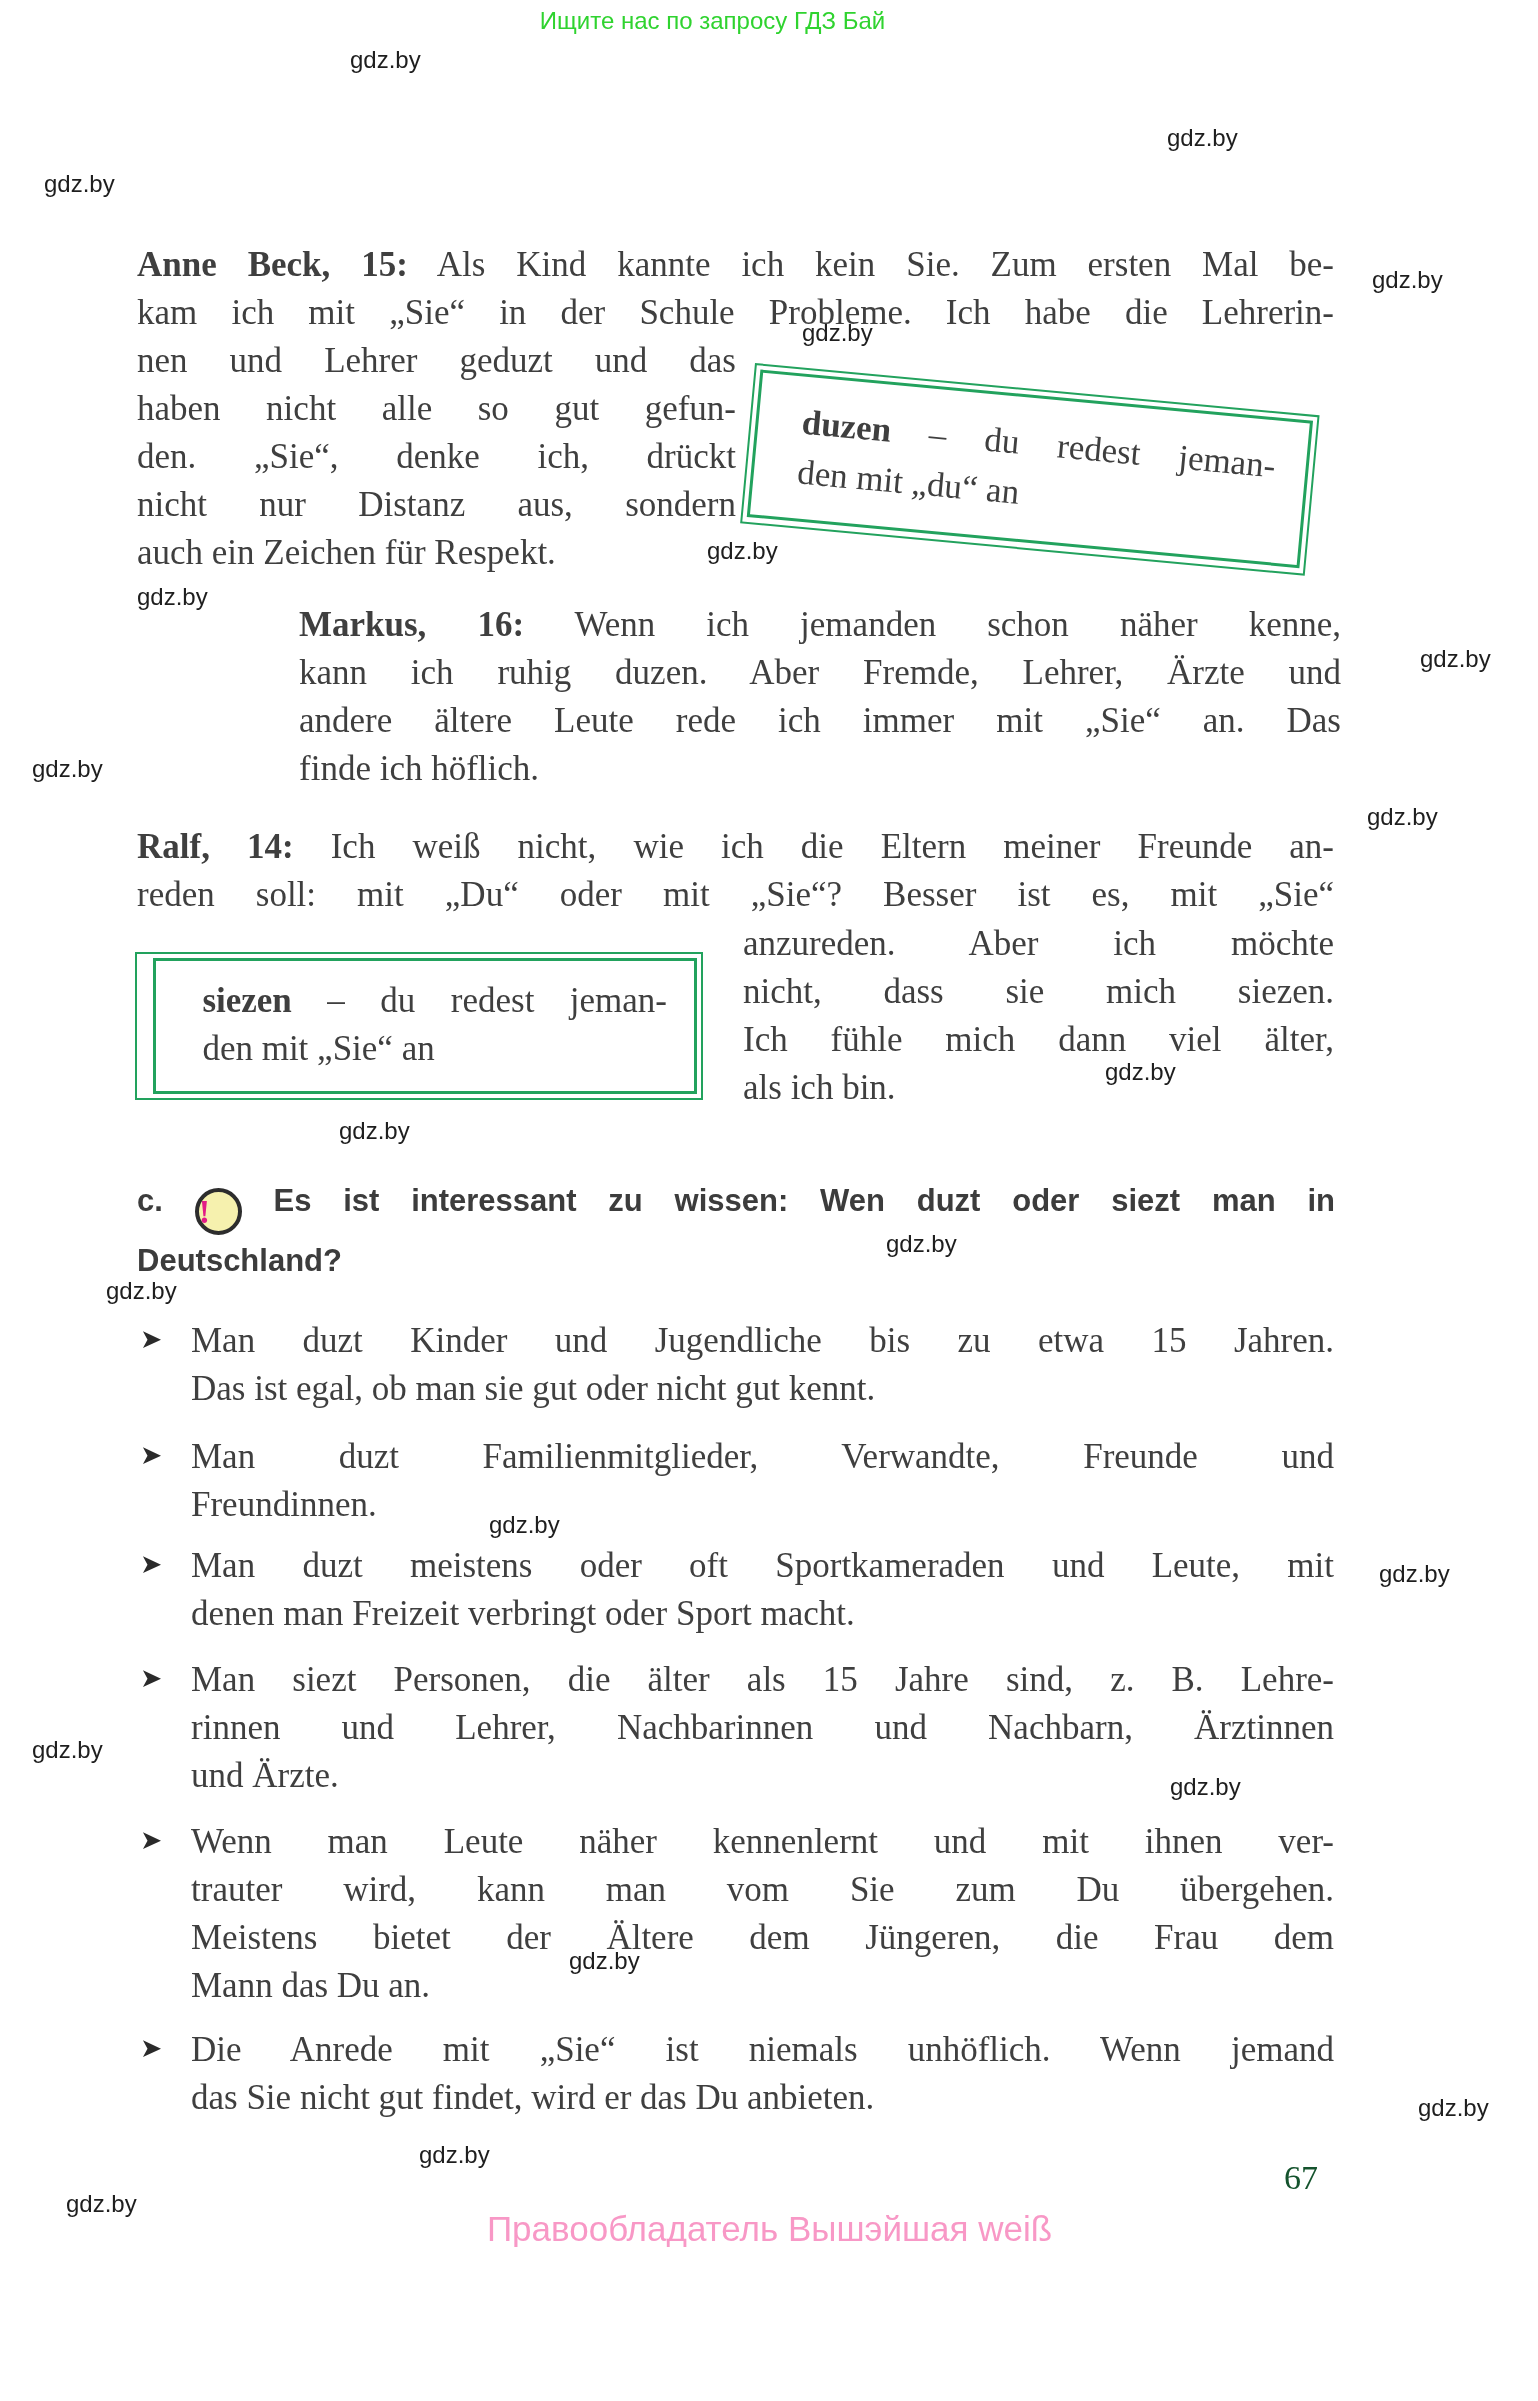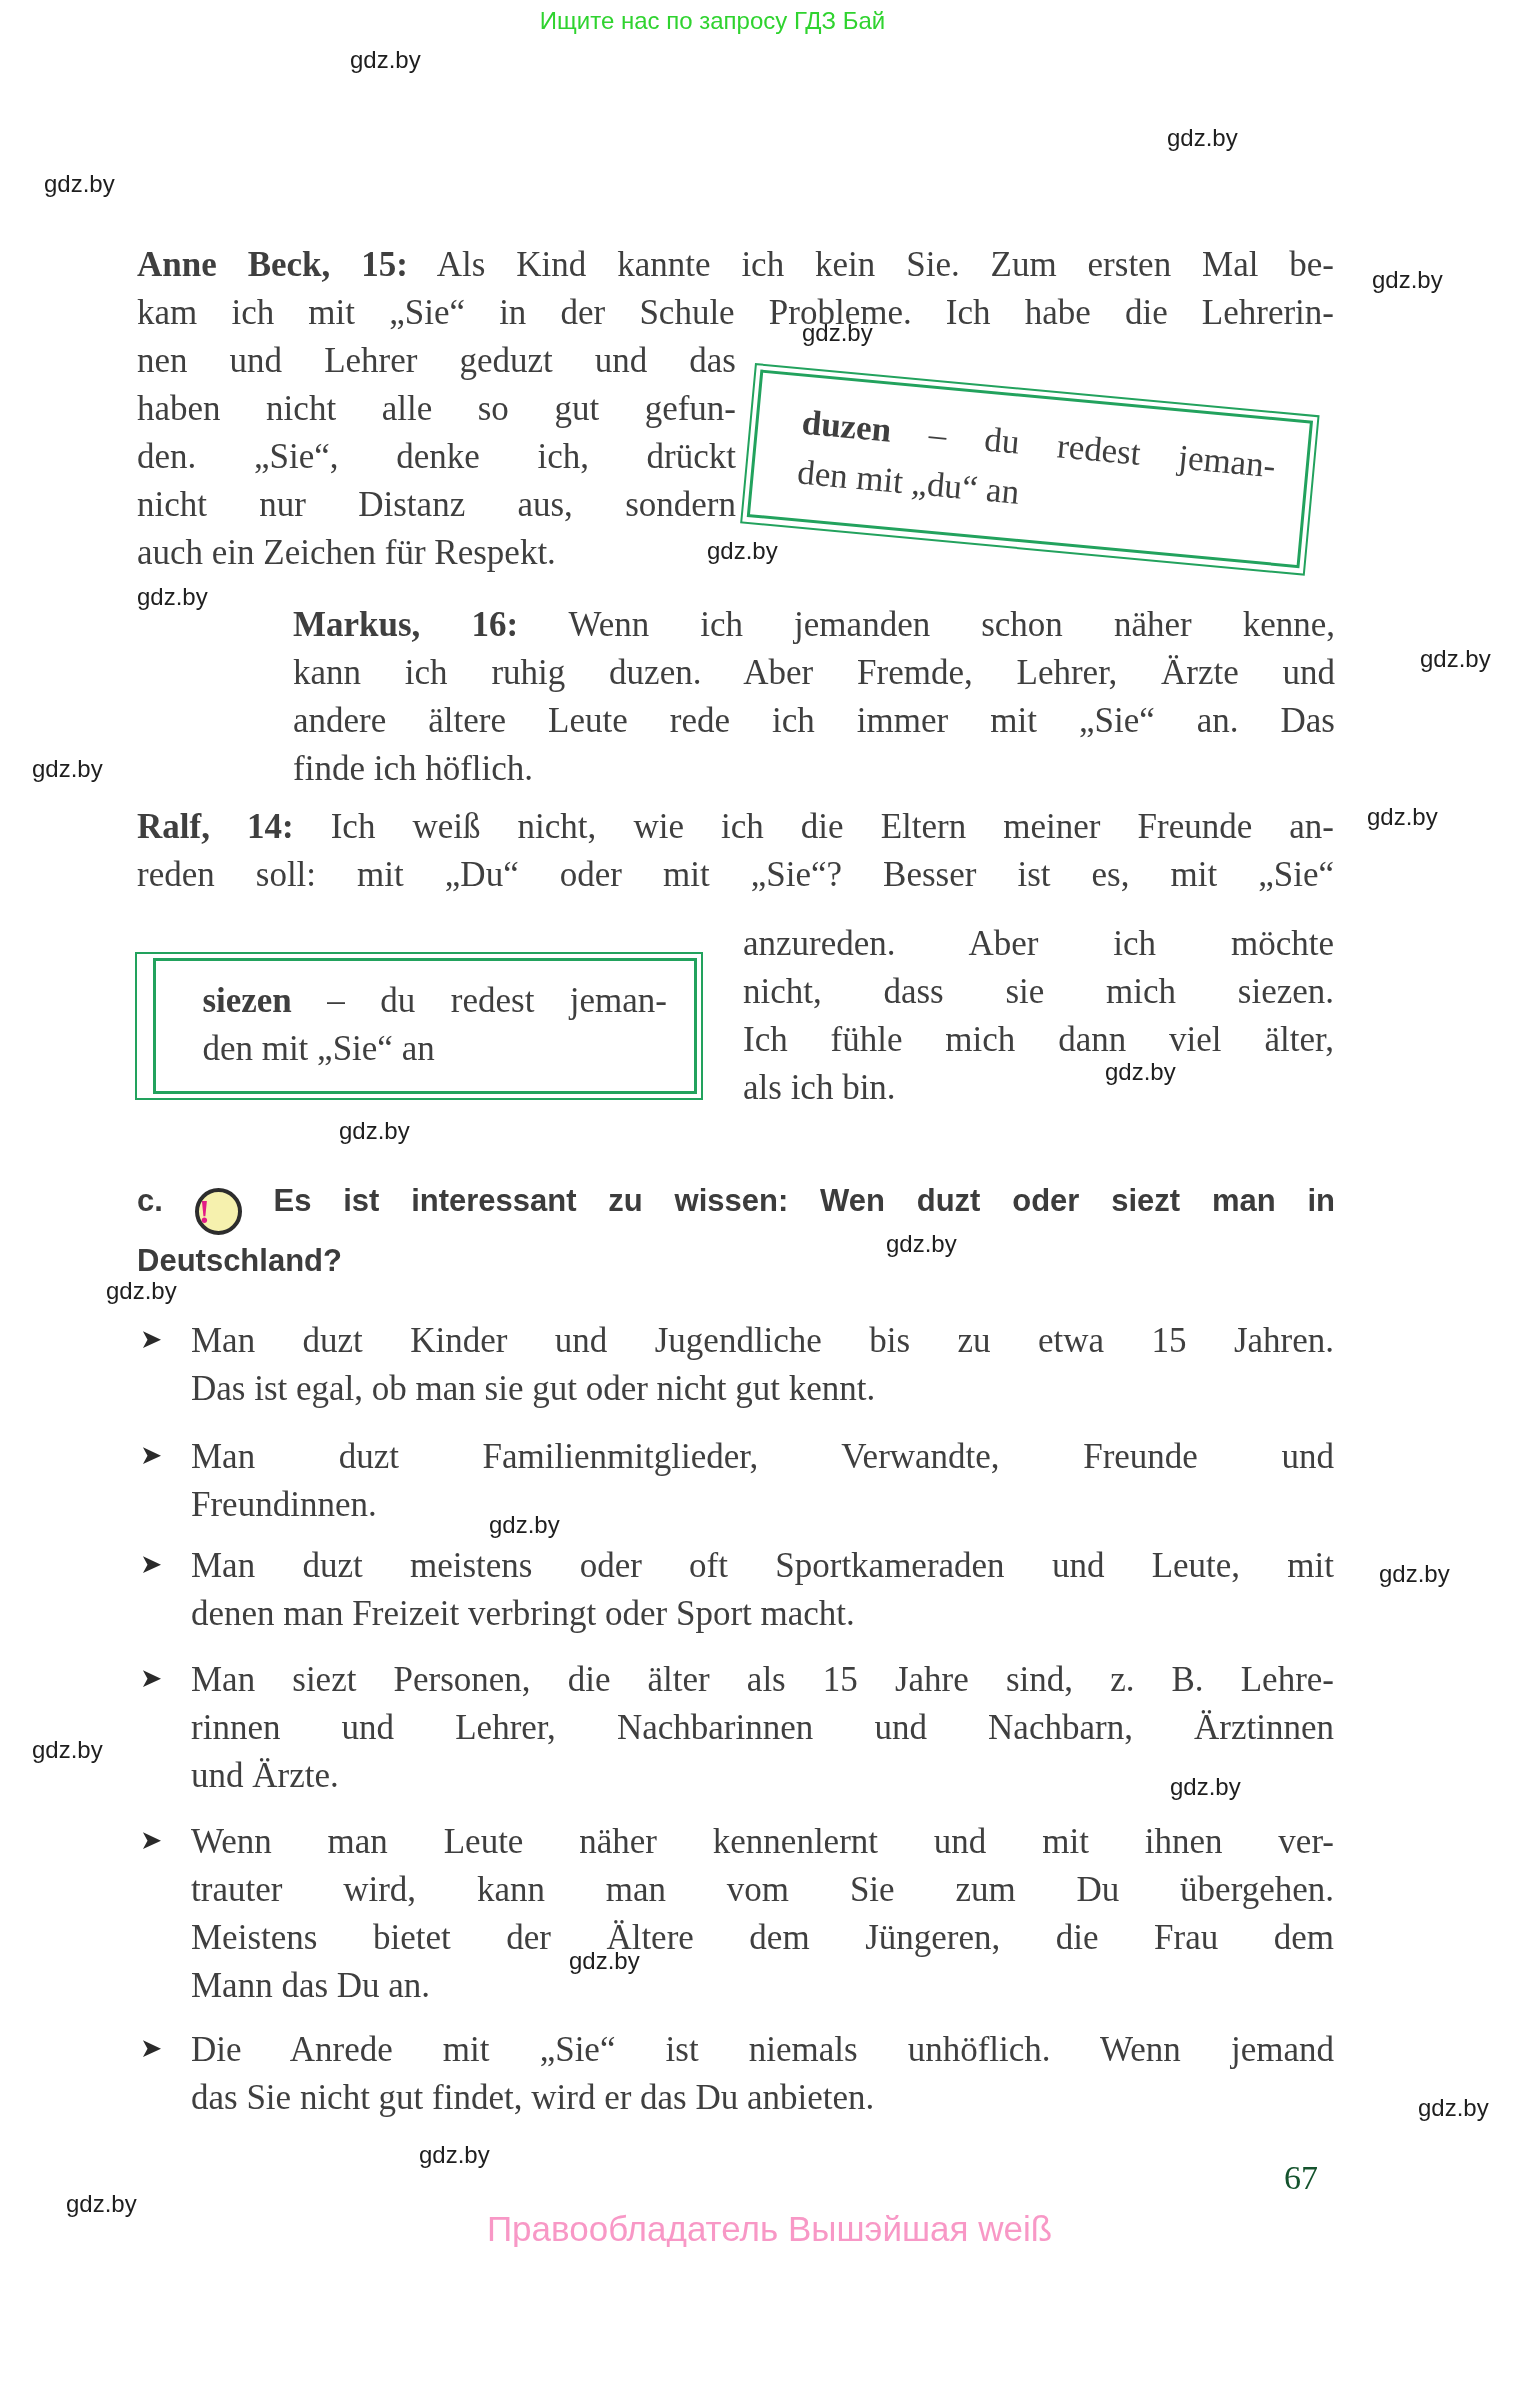--- a/index.html
+++ b/index.html
@@ -105,31 +105,31 @@
   <div class="greenbox box-duzen">
     <div class="inner">
       <div class="bx bx1">
         <span class="b">duzen</span>
         <span>– du redest jeman-</span>
       </div>
       <div class="bx">den mit „du“ an</div>
     </div>
   </div>
 
-  <div class="serifblock" style="left:293px;top:601px;width:1042px">
+  <div class="serifblock" style="left:299px;top:601px;width:1042px">
     <div class="ln">
       <span class="b">Markus, 16:</span>
       <span>Wenn ich jemanden schon näher kenne,</span>
     </div>
     <div class="ln">kann ich ruhig duzen. Aber Fremde, Lehrer, Ärzte und</div>
     <div class="ln">andere ältere Leute rede ich immer mit „Sie“ an. Das</div>
     <div class="ln last">finde ich höflich.</div>
   </div>
 
-  <div class="serifblock" style="left:137px;top:803px;width:1197px">
+  <div class="serifblock" style="left:137px;top:823px;width:1197px">
     <div class="ln">
       <span class="b">Ralf, 14:</span>
       <span>Ich weiß nicht, wie ich die Eltern meiner Freunde an-</span>
     </div>
     <div class="ln">reden soll: mit „Du“ oder mit „Sie“? Besser ist es, mit „Sie“</div>
   </div>
 
   <div class="serifblock" style="left:743px;top:920px;width:591px">
     <div class="ln">anzureden. Aber ich möchte</div>
     <div class="ln">nicht, dass sie mich siezen.</div>

